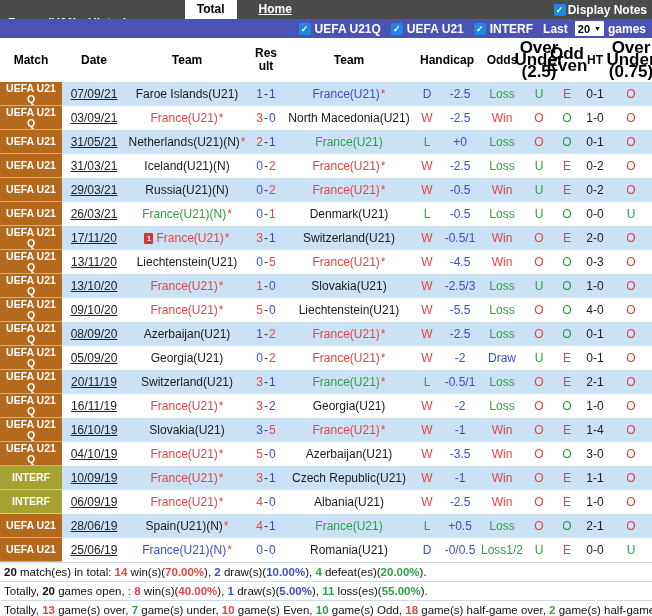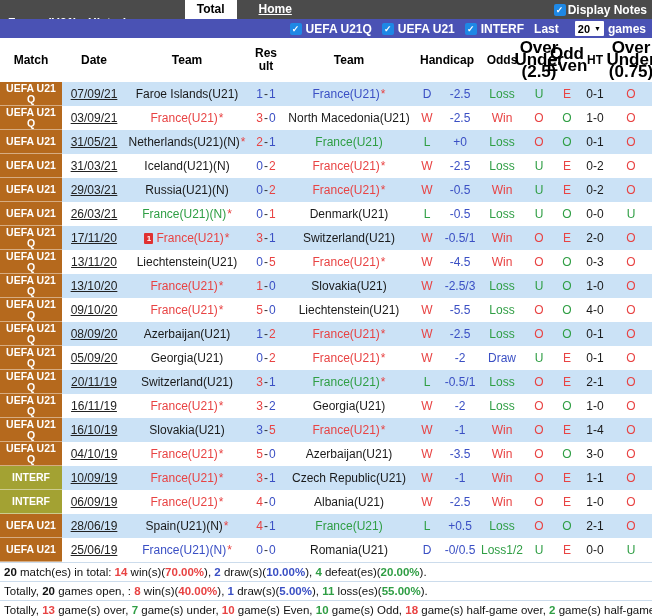--- a/index.html
+++ b/index.html
@@ -15,21 +15,21 @@
   .tab.active { background:#fff; color:#000; }
   .tab.home { text-decoration:underline; margin-left:10px; }
   .notes { margin-left:auto; display:flex; align-items:center; gap:2px; padding-right:5px; cursor:pointer; }
   .checkbox { width:12px; height:12px; background:#1e88e5; color:#fff; font-size:9px; line-height:12px;
               text-align:center; border-radius:2px; display:inline-block; flex:0 0 auto; }
 
   
   .filterbar { height:19px; background:#4a52b4; display:flex; align-items:center; justify-content:flex-end;
                color:#fff; font-weight:bold; font-size:12px; gap:4px; padding-right:6px; flex:0 0 auto; }
   .flabel { margin-right:6px; }
-  .flabel.tight { margin-right:12px;text-align:right; }
+  .flabel.tight { margin-right:3px;text-align:right; }
   .select { background:#fff; color:#000; font-size:11px; font-weight:bold; padding:0 3px; display:inline-flex;
             align-items:center; gap:4px; height:15px; border-radius:1px; cursor:pointer; }
   .chev { font-size:7px; color:#000; }
 
   
   :root { --cols:62px 64px 122px 36px 130px 26px 40px 44px 30px 26px 30px 42px; }
   .thead { display:grid; grid-template-columns:var(--cols); min-height:44px; align-items:center;
            font-weight:bold; font-size:12px; color:#000; background:#fff; flex:0 0 auto; }
   .hcell { text-align:center; line-height:13px; }
   .hcell.result { word-break:break-all; padding:0 6px; }

